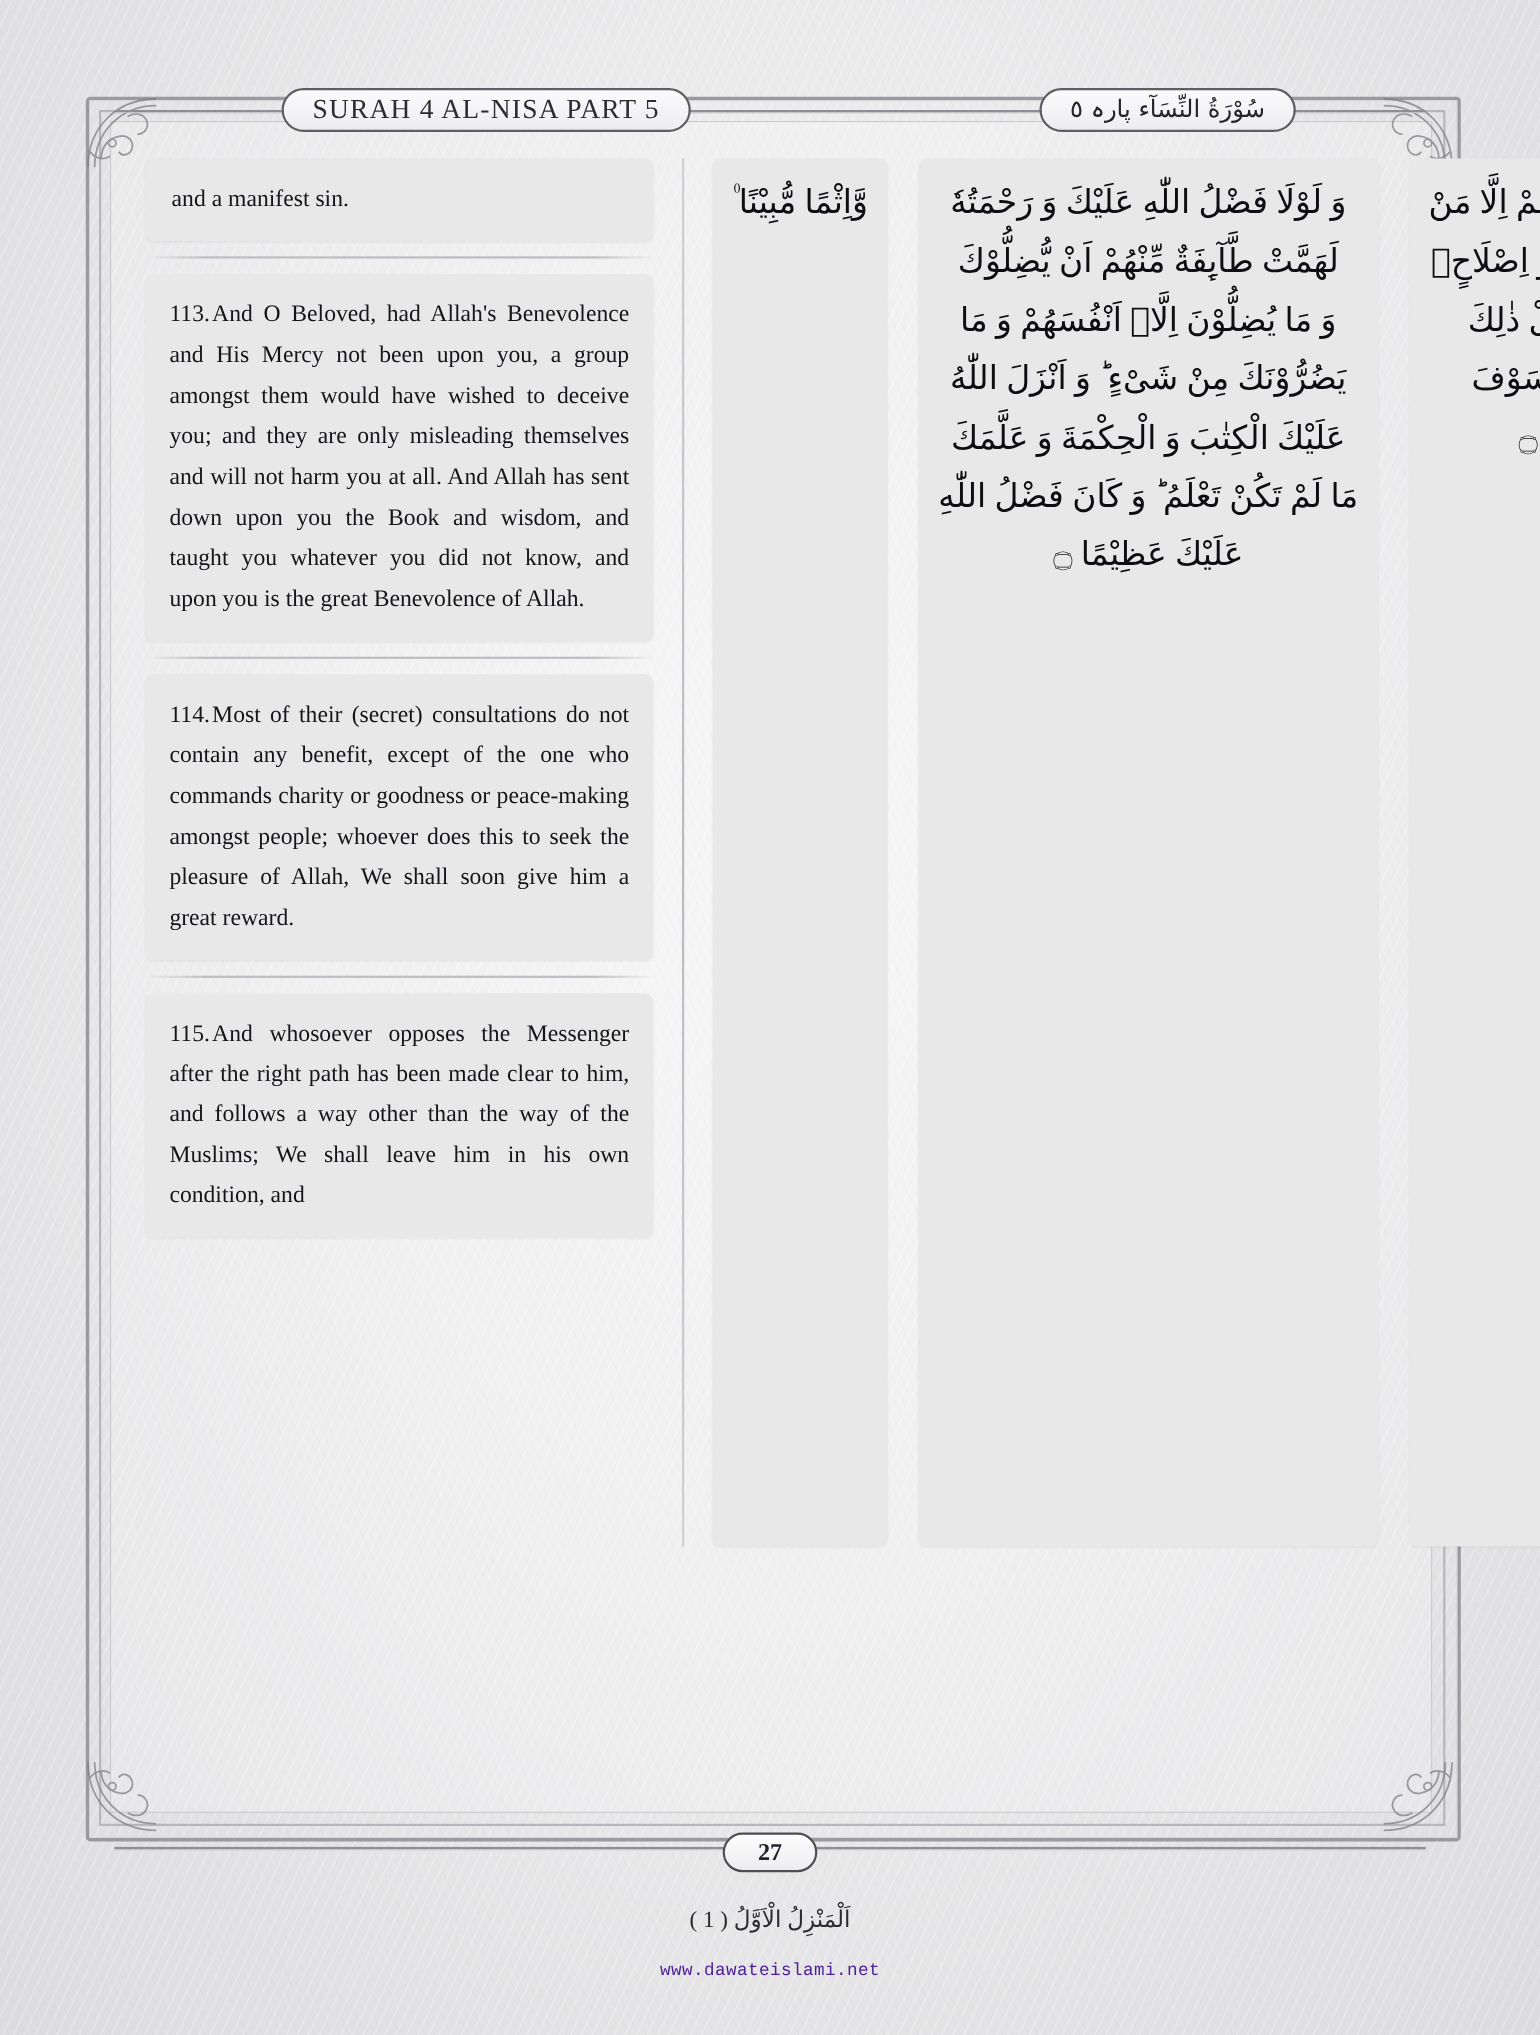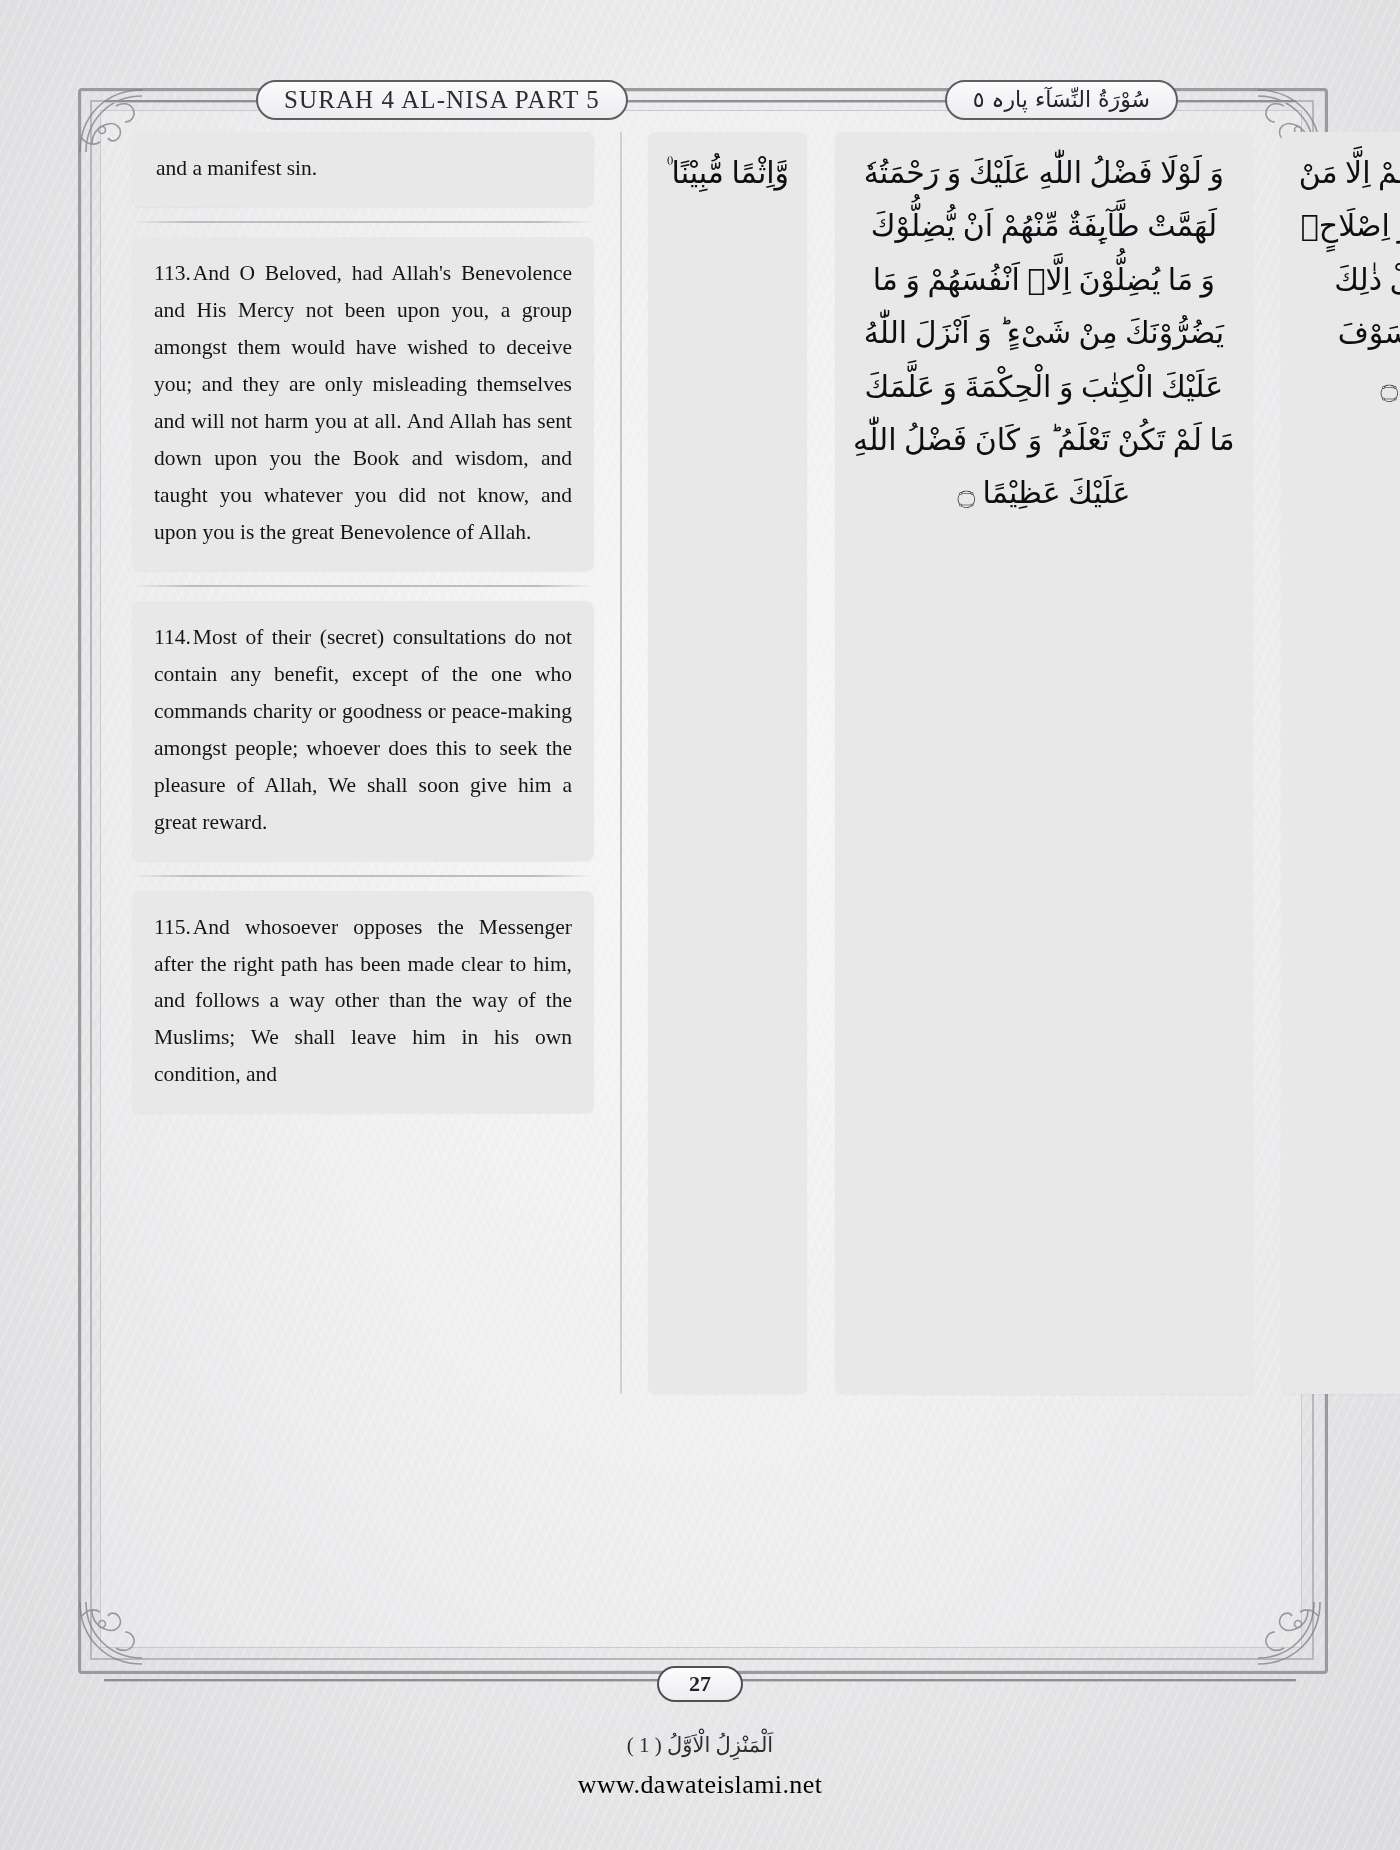--- a/index.html
+++ b/index.html
@@ -108,21 +108,21 @@
     font-size: 22px;
     color: #24242a;
     direction: rtl;
     white-space: nowrap;
     line-height: 1.25;
   }
 
   
   .content {
     position: absolute;
-    left: 132px; top: 132px;
+    left: 132px; top: 144px;
     width: 1136px; height: 1262px;
     display: flex;
     gap: 18px;
   }
   .col-en { width: 462px; display: flex; flex-direction: column; gap: 14px; }
   .col-ar { width: 456px; display: flex; gap: 14px; }
 
   .divider-v {
     width: 2px;
     background: linear-gradient(#cfcfd4, #b9b9bf 50%, #cfcfd4);
@@ -209,23 +209,23 @@
     font-family: Liberation Serif, serif;
     font-size: 21px;
     color: #2b2b31;
     direction: rtl;
     white-space: nowrap;
   }
   .footer-url {
     position: absolute;
     left: 50%; bottom: 50px;
     transform: translateX(-50%);
-    font-family: Liberation Serif, serif;
-    font-size: 26px;
-    color: #000000;
+    font-family: Liberation Mono, monospace;
+    font-size: 16px;
+    color: #4c1d95;
     letter-spacing: .4px;
   }
 </style>
 </head>
 <body>
 
 <div class="page-bg"></div>
 
 <div class="frame-outer"></div>
 <div class="frame-mid"></div>

